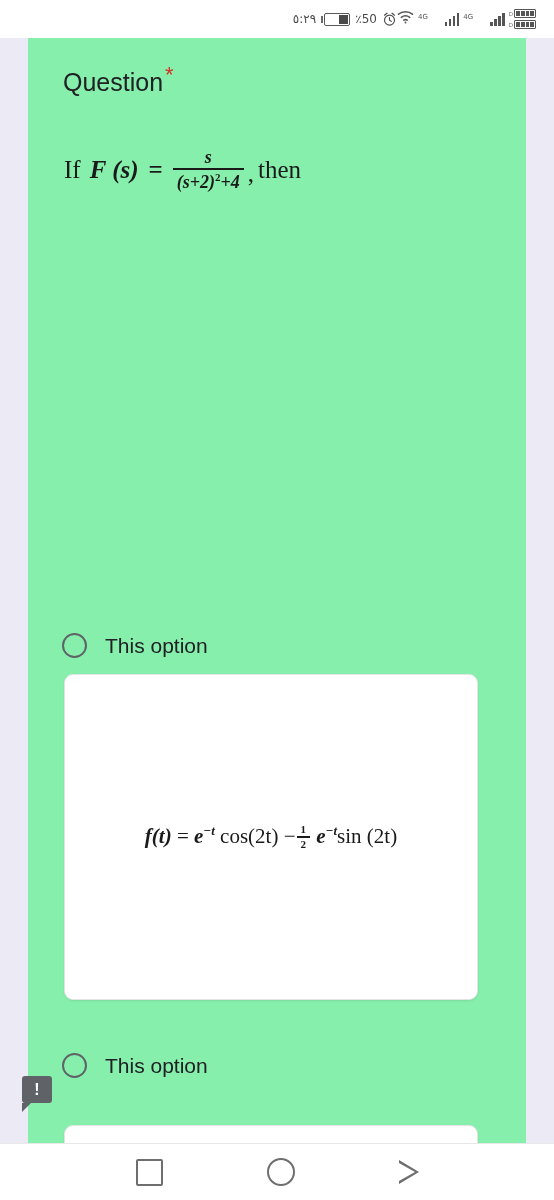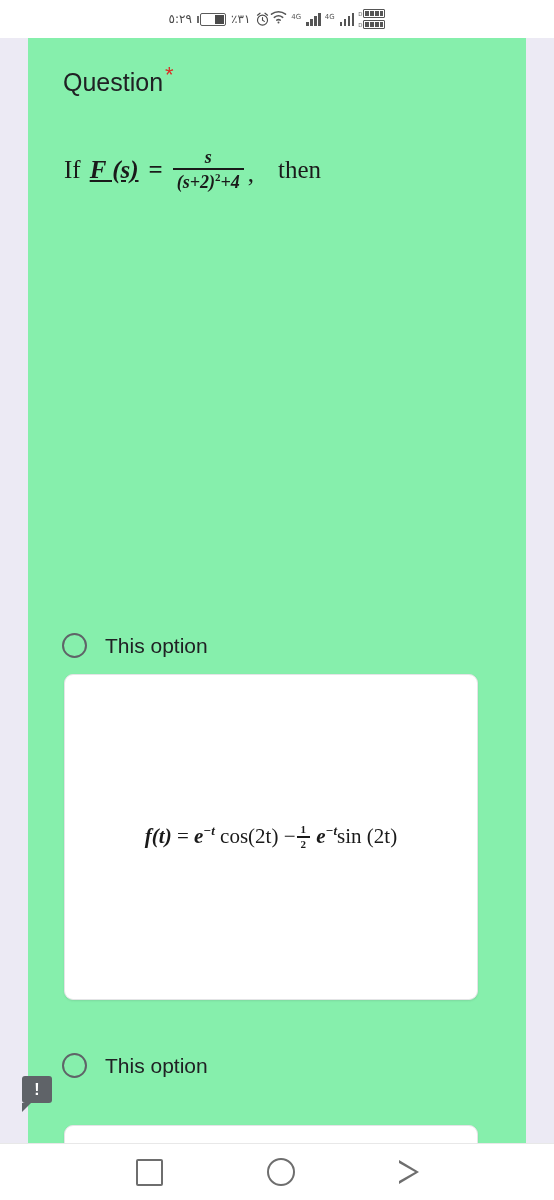--- a/index.html
+++ b/index.html
@@ -17,21 +17,21 @@
 
   
   .statusbar {
     position: absolute;
     top: 0; left: 0;
     width: 554px;
     height: 38px;
     background: #ffffff;
     display: flex;
     align-items: center;
-    justify-content: center;
+    justify-content: flex-end;
     padding: 0 18px;
     box-sizing: border-box;
     z-index: 30;
   }
   .sb-left {
     display: flex;
     align-items: center;
     gap: 5px;
     color: #5a5a5a;
   }
@@ -75,21 +75,21 @@
   .alarm-icon svg { display: block; }
 
   .sb-right {
     display: flex;
     align-items: center;
     gap: 4px;
   }
   .sig-group {
     display: flex;
     align-items: flex-end;
-    gap: 5px;
+    gap: 17px;
     position: relative;
   }
   .sig-label {
     font-size: 7px;
     color: #555;
     align-self: flex-start;
     margin-right: 0px;
     font-family: "DejaVu Sans", sans-serif;
   }
   .bars {
@@ -165,21 +165,20 @@
     align-items: center;
     font-family: "Liberation Serif", serif;
     color: #1a1a1a;
   }
   .stmt .kw { font-size: 25px; }
   .stmt .fn {
     font-size: 25px;
     font-style: italic;
     margin-left: 9px;
     font-weight: 600;
-    text-decoration: underline;
   }
   .stmt .eq { font-size: 25px; margin: 0 10px; font-weight: 600; }
   .frac {
     display: inline-flex;
     flex-direction: column;
     align-items: center;
     vertical-align: middle;
     line-height: 1.05;
   }
   .frac .num {
@@ -195,21 +194,21 @@
   }
   .frac .den {
     font-size: 18px;
     font-style: italic;
     font-weight: 700;
     padding: 2px 4px 0 4px;
     white-space: nowrap;
   }
   .frac .den sup { font-size: 11px; font-style: normal; }
   .stmt .comma { font-size: 25px; margin: 0 2px 0 4px; align-self: flex-end; padding-bottom: 4px; }
-  .stmt .then { font-size: 25px; margin-left: 22px; }
+  .stmt .then { font-size: 25px; margin-left: 2px; }
 
   
   .opt-box {
     position: absolute;
     left: 36px;
     width: 414px;
     background: #ffffff;
     border: 1px solid #e4e4e6;
     border-radius: 9px;
     box-shadow: 0 1px 2px rgba(60,64,67,0.12);
@@ -347,21 +346,21 @@
 
 <div class="statusbar">
   <div class="sb-left">
     <span class="sb-time">٥:٢٩</span>
     <span class="batt-wrap">
       <span class="batt-tick"></span>
       <span class="batt-body">
           <span class="batt-fill"></span>
         </span>
     </span>
-    <span class="sb-pct">٪٣١</span>
+    <span class="sb-pct">٪50</span>
     <span class="alarm-icon">
       <svg width="15" height="15" viewBox="0 0 24 24">
         <circle cx="12" cy="13" r="8" fill="none" stroke="#4a4a4a" stroke-width="1.8"></circle>
         <path d="M12 9 L12 13 L15 15" fill="none" stroke="#4a4a4a" stroke-width="1.8" stroke-linecap="round"></path>
         <path d="M4 5 L8 2" stroke="#4a4a4a" stroke-width="2" stroke-linecap="round"></path>
         <path d="M20 5 L16 2" stroke="#4a4a4a" stroke-width="2" stroke-linecap="round"></path>
       </svg>
     </span>
   </div>
 

